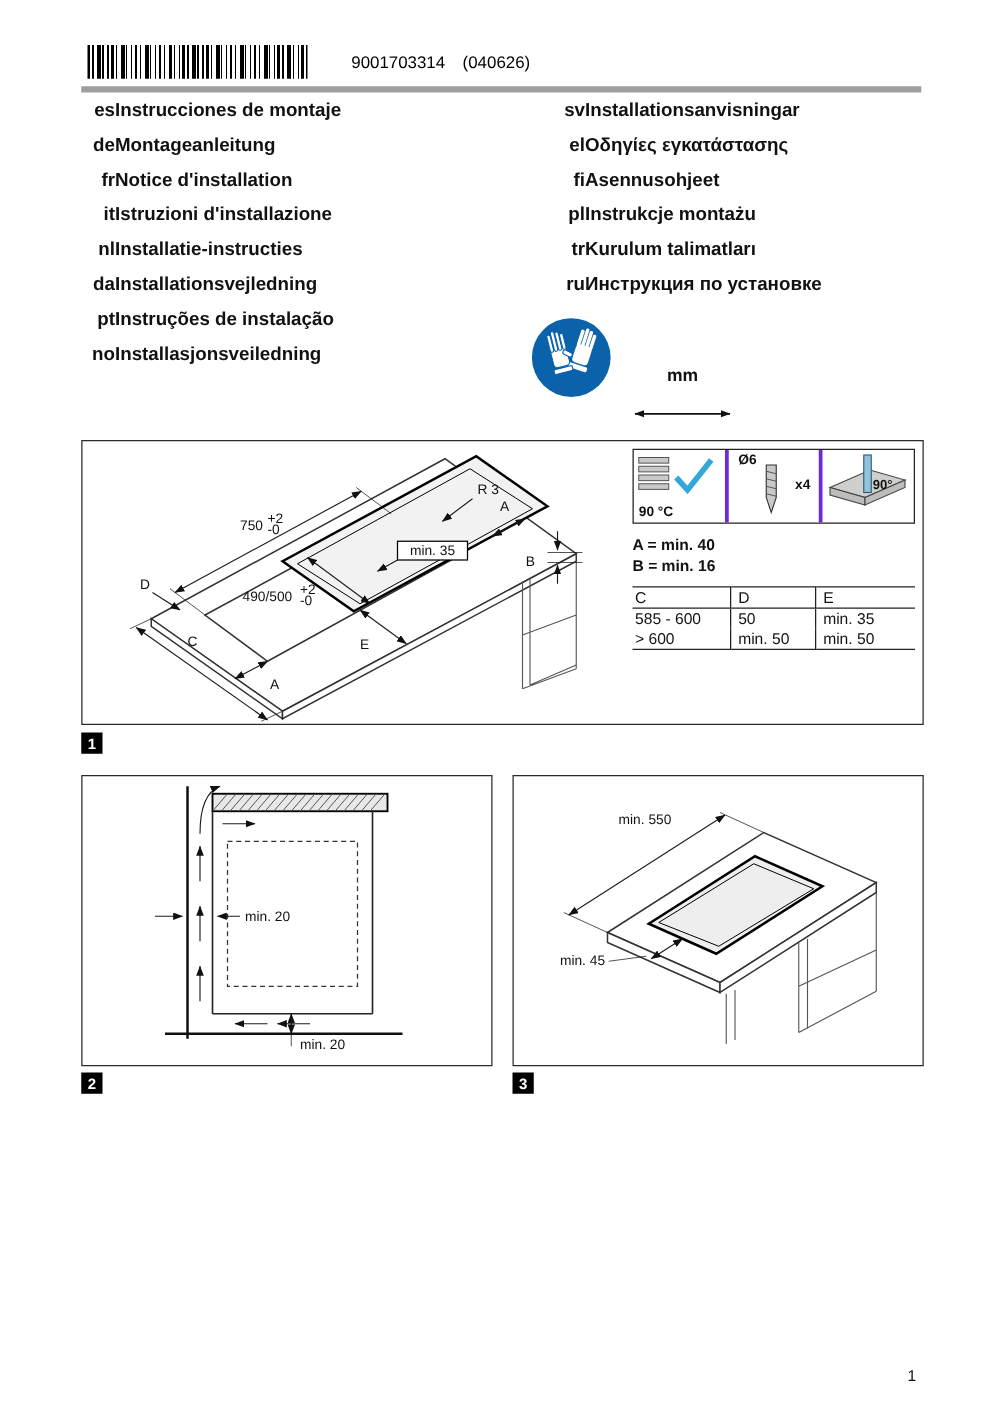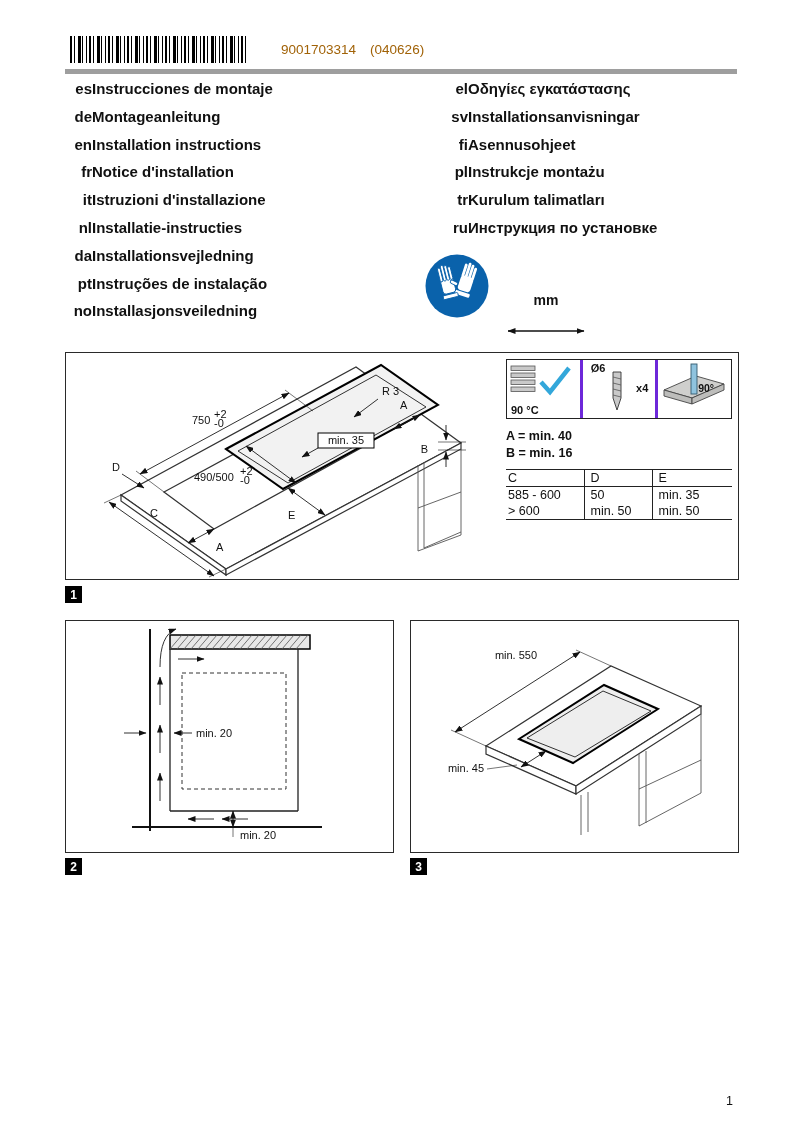--- a/index.html
+++ b/index.html
@@ -11,21 +11,21 @@
   .page { position:absolute; inset:0; background:#fff; }
 
   
   .barcode {
     left:70px; top:36px; width:176px; height:27px;
     background: repeating-linear-gradient(90deg,
       #000 0 2px, #fff 2px 4px, #000 4px 5px, #fff 5px 8px,
       #000 8px 11px, #fff 11px 12px, #000 12px 13px, #fff 13px 16px,
       #000 16px 17px, #fff 17px 19px);
   }
-  .barcode-text { left:281px; top:42px; font-size:13.5px; color:#a16207; }
+  .barcode-text { left:281px; top:42px; font-size:13.5px; color:#000000; }
   .barcode-text .print-code { margin-left:14px; }
   .divider { left:65px; top:69px; width:672px; height:5px; background:#9e9e9e; }
 
   
   .lang-col { display:flex; flex-direction:column; }
   .lang-row { display:flex; height:27.8px; font-weight:bold; font-size:15px;text-align:right; }
   .lang-code { width:24px; flex:none; }
   .lang-col.right .lang-code { width:44px; }
 
   
@@ -86,24 +86,20 @@
   <div class="abs lang-col" style="left:68px; top:80px;">
     <div class="lang-row">
         <span class="lang-code">es</span>
         <span class="lang-label">Instrucciones de montaje</span>
       </div>
     <div class="lang-row">
         <span class="lang-code">de</span>
         <span class="lang-label">Montageanleitung</span>
       </div>
     <div class="lang-row">
-        <span class="lang-code">en</span>
-        <span class="lang-label">Installation instructions</span>
-      </div>
-    <div class="lang-row">
         <span class="lang-code">fr</span>
         <span class="lang-label">Notice d'installation</span>
       </div>
     <div class="lang-row">
         <span class="lang-code">it</span>
         <span class="lang-label">Istruzioni d'installazione</span>
       </div>
     <div class="lang-row">
         <span class="lang-code">nl</span>
         <span class="lang-label">Installatie-instructies</span>
@@ -117,26 +113,26 @@
         <span class="lang-label">Instruções de instalação</span>
       </div>
     <div class="lang-row">
         <span class="lang-code">no</span>
         <span class="lang-label">Installasjonsveiledning</span>
       </div>
   </div>
 
   <div class="abs lang-col right" style="left:424px; top:80px;">
     <div class="lang-row">
+        <span class="lang-code">sv</span>
+        <span class="lang-label">Installationsanvisningar</span>
+      </div>
+    <div class="lang-row">
         <span class="lang-code">el</span>
         <span class="lang-label">Οδηγίες εγκατάστασης</span>
-      </div>
-    <div class="lang-row">
-        <span class="lang-code">sv</span>
-        <span class="lang-label">Installationsanvisningar</span>
       </div>
     <div class="lang-row">
         <span class="lang-code">fi</span>
         <span class="lang-label">Asennusohjeet</span>
       </div>
     <div class="lang-row">
         <span class="lang-code">pl</span>
         <span class="lang-label">Instrukcje montażu</span>
       </div>
     <div class="lang-row">

